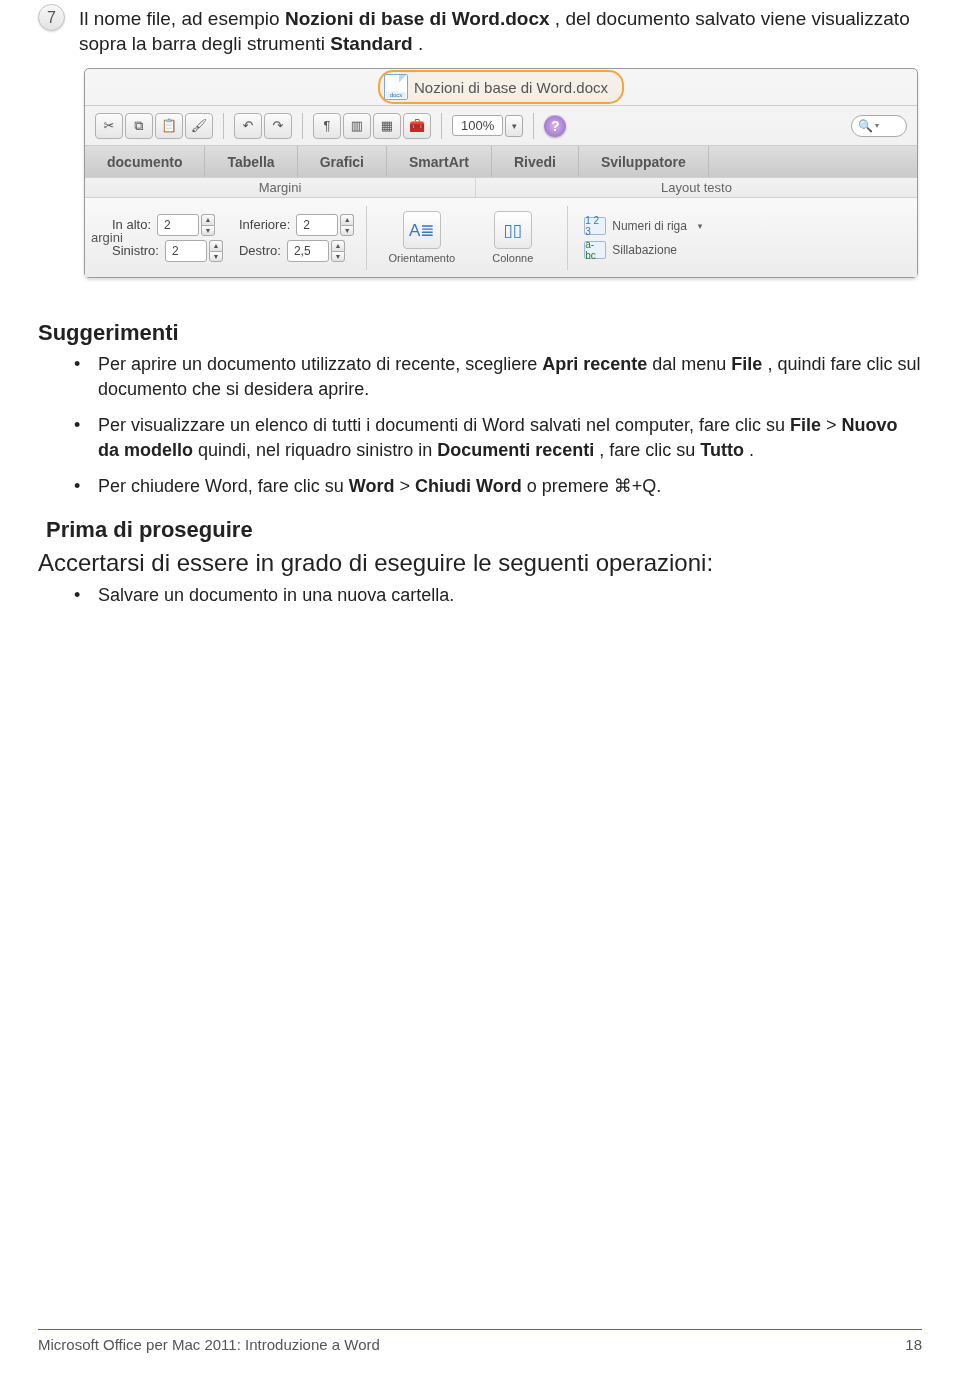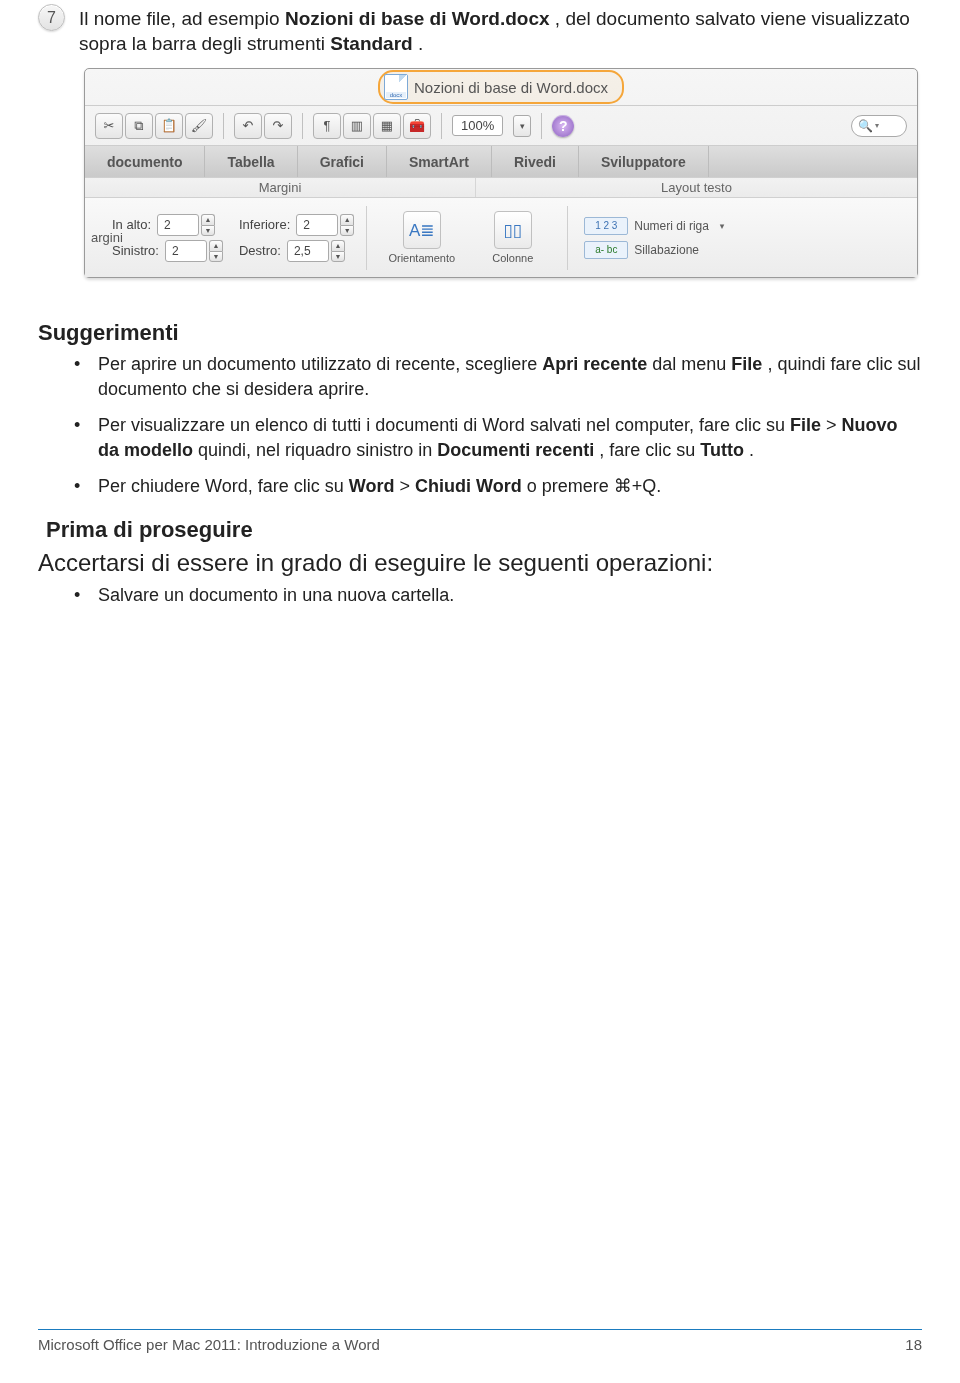--- a/index.html
+++ b/index.html
@@ -35,21 +35,21 @@
     .titlebar { display:flex; justify-content:center; align-items:center; height:36px; position:relative; }
     .titlewrap { display:flex; align-items:center; gap:6px; border:2px solid #f5a63a; border-radius:15px; padding:2px 14px 2px 4px; background:rgba(245,166,58,.07); }
     .doc-ico { width:24px; height:26px; background:#fff; border:1px solid #7da9d6; border-radius:2px; position:relative; }
     .doc-ico::before { content:""; position:absolute; top:0; right:0; width:8px; height:8px; background:linear-gradient(135deg,#bed8ef 50%,#fff 50%); }
     .doc-ico::after { content:"docx"; position:absolute; bottom:1px; left:1px; right:1px; font-size:6px; text-align:center; color:#3a6fb5; background:#e6f0fa; }
     .titlewrap span { font-size:15px; color:#555; }
 
     .std-row { display:flex; align-items:center; height:40px; gap:10px; padding:0 10px; border-top:1px solid #cdcdcd; }
     .std-row .grp { display:flex; gap:2px; }
     .icobtn { width:28px; height:26px; background:linear-gradient(#fbfbfb,#e6e6e6); border:1px solid #b1b1b1; border-radius:4px; display:flex; align-items:center; justify-content:center; font-size:13px; color:#555; }
-    .zoom { display:flex; align-items:center; gap:10px; }
+    .zoom { display:flex; align-items:center; gap:2px; }
     .zoom .val { background:#fff; border:1px solid #aaa; border-radius:3px; padding:2px 8px; font-size:13px; }
     .zoom .dd { width:18px; height:22px; border:1px solid #aaa; border-radius:3px; background:linear-gradient(#fdfdfd,#e6e6e6); display:flex; align-items:center; justify-content:center; font-size:9px; color:#555; }
     .help { width:22px; height:22px; border-radius:50%; background:radial-gradient(#d9b8f2,#8b5fc0); color:#fff; display:flex; align-items:center; justify-content:center; font-size:14px; font-weight:700; box-shadow:inset 0 1px 0 rgba(255,255,255,.4),0 1px 2px rgba(0,0,0,.3); }
     .search { margin-left:auto; width:56px; height:22px; border:1px solid #aaa; border-radius:11px; background:#fff; display:flex; align-items:center; padding:0 6px; gap:2px; color:#777; font-size:12px; }
     .std-row .sep { width:1px; height:26px; background:#c0c0c0; }
 
     .tabs-row { display:flex; height:32px; border-top:1px solid #cdcdcd; background:linear-gradient(#dedede,#cacaca); }
     .tabs-row .tab { padding:0 22px; display:flex; align-items:center; font-size:14px; font-weight:600; color:#555; border-right:1px solid #bcbcbc; }
 
     .sublabels { display:flex; height:20px; font-size:13px; color:#666; border-top:1px solid #d0d0d0; background:linear-gradient(#f2f2f2,#ebebeb); }
@@ -65,21 +65,21 @@
     .num-input .fld { width:42px; height:22px; background:#fff; border:1px solid #aaa; border-radius:3px; padding:0 6px; font-size:12px; display:flex; align-items:center; }
     .stepper { display:flex; flex-direction:column; margin-left:2px; }
     .stepper div { width:14px; height:11px; background:linear-gradient(#fdfdfd,#e2e2e2); border:1px solid #aaa; font-size:7px; display:flex; align-items:center; justify-content:center; color:#555; }
     .stepper div:first-child { border-radius:3px 3px 0 0; border-bottom:none; }
     .stepper div:last-child { border-radius:0 0 3px 3px; }
     .divider { width:1px; height:64px; background:#cfcfcf; margin:0 6px; }
     .bigbtn { display:flex; flex-direction:column; align-items:center; justify-content:center; gap:3px; width:85px; font-size:11px; color:#555; }
     .bigbtn .glyph { width:38px; height:38px; background:linear-gradient(#fff,#eaeaea); border:1px solid #c0c0c0; border-radius:4px; display:flex; align-items:center; justify-content:center; font-size:17px; color:#3a78c2; }
     .layout-right { display:flex; flex-direction:column; gap:6px; margin-left:4px; }
     .small-opt { display:flex; align-items:center; gap:6px; font-size:12px; color:#555; }
-    .small-opt .sico { width:44px; height:18px; border:1px solid #9cb8d6; background:#eaf2fb; border-radius:2px; display:flex; align-items:center; justify-content:center; font-size:10px; color:#3d72b3; }
+    .small-opt .sico { width:22px; height:18px; border:1px solid #9cb8d6; background:#eaf2fb; border-radius:2px; display:flex; align-items:center; justify-content:center; font-size:10px; color:#3d72b3; }
     .small-opt .dd { width:14px; font-size:9px; color:#666; text-align:center; }
 
     
     .section-h { font-size:22px; font-weight:700; margin:42px 0 6px 0; color:#222; }
     .bul { list-style:none; padding:0 0 0 36px; }
     .bul li { position:relative; font-size:18px; line-height:1.36; color:#222; margin:6px 0 12px 24px; }
     .bul li::before { content:"•"; position:absolute; left:-24px; top:0; font-size:18px; }
     .bul li b { font-weight:700; }
 
     .prima-h { font-size:22px; font-weight:700; margin:18px 0 6px 8px; color:#222; }

